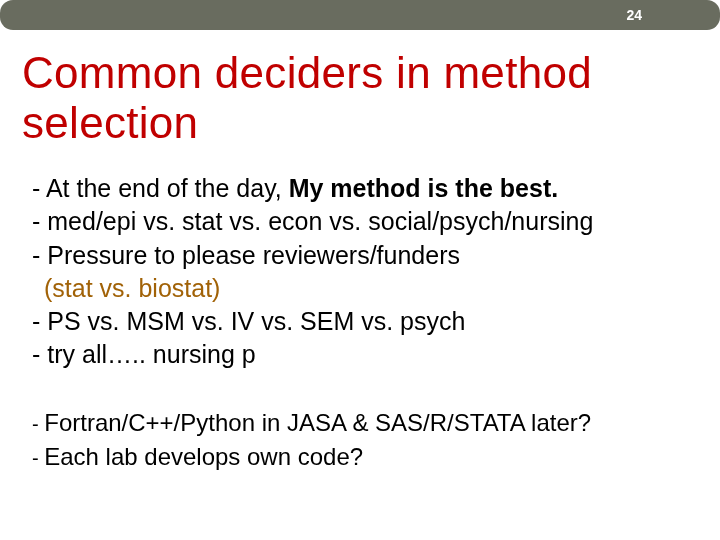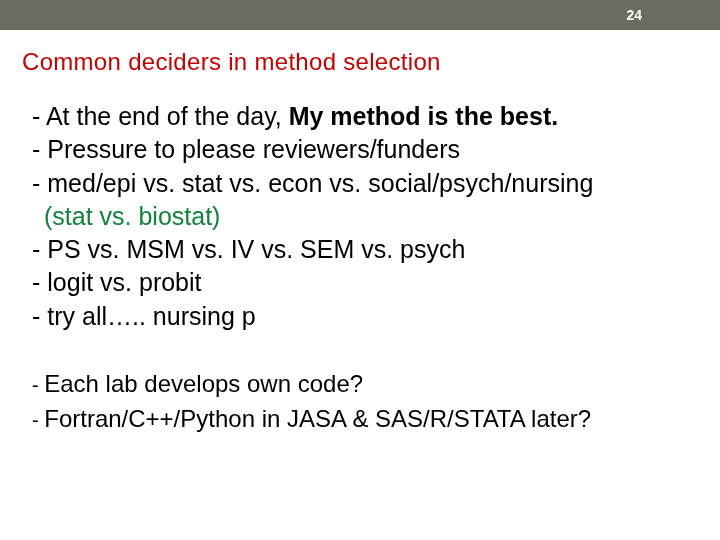--- a/index.html
+++ b/index.html
@@ -15,52 +15,53 @@
       overflow: hidden;
     }
     .header-bar {
       width: 100%;
       height: 30px;
       background: #696c5f;
       display: flex;
       justify-content: flex-end;
       align-items: center;
       padding-right: 78px;
+      border-radius: 13px;
     }
     .page-number {
       color: #ffffff;
       font-size: 14px;
       font-weight: bold;
     }
     .content {
       padding: 18px 22px 0 22px;
     }
     .title {
       color: #c00000;
-      font-size: 24px;
+      font-size: 44px;
       font-weight: normal;
       margin-bottom: 24px;
       letter-spacing: 0.3px;
     }
     .bullet-list {
       list-style: none;
       padding-left: 10px;
     }
     .bullet-list li {
       font-size: 25px;
       color: #000000;
       line-height: 1.33;
     }
     .bullet-list li::before {
       content: "- ";
     }
     .indent-continue {
       padding-left: 22px;
       font-size: 25px;
-      color: #15803d;
+      color: #a16207;
       line-height: 1.33;
     }
     .emphasis {
       font-weight: bold;
     }
     .spacer {
       height: 34px;
     }
     .bullet-list.secondary li {
       font-size: 24px;
@@ -76,29 +77,28 @@
 
 <div class="header-bar">
   <span class="page-number">24</span>
 </div>
 
 <div class="content">
   <h1 class="title">Common deciders in method selection</h1>
 
   <ul class="bullet-list">
     <li><span>At the end of the day, </span><span class="emphasis">My method is the best.</span></li>
+    <li>med/epi vs. stat vs. econ vs. social/psych/nursing</li>
     <li>Pressure to please reviewers/funders</li>
-    <li>med/epi vs. stat vs. econ vs. social/psych/nursing</li>
   </ul>
   <div class="indent-continue">(stat vs. biostat)</div>
   <ul class="bullet-list">
     <li>PS vs. MSM vs. IV vs. SEM vs. psych</li>
-    <li>logit vs. probit</li>
     <li>try all….. nursing p</li>
   </ul>
 
   <div class="spacer"></div>
 
   <ul class="bullet-list secondary">
+    <li>Fortran/C++/Python in JASA &amp; SAS/R/STATA later?</li>
     <li>Each lab develops own code?</li>
-    <li>Fortran/C++/Python in JASA &amp; SAS/R/STATA later?</li>
   </ul>
 </div>
 
 </body></html>

